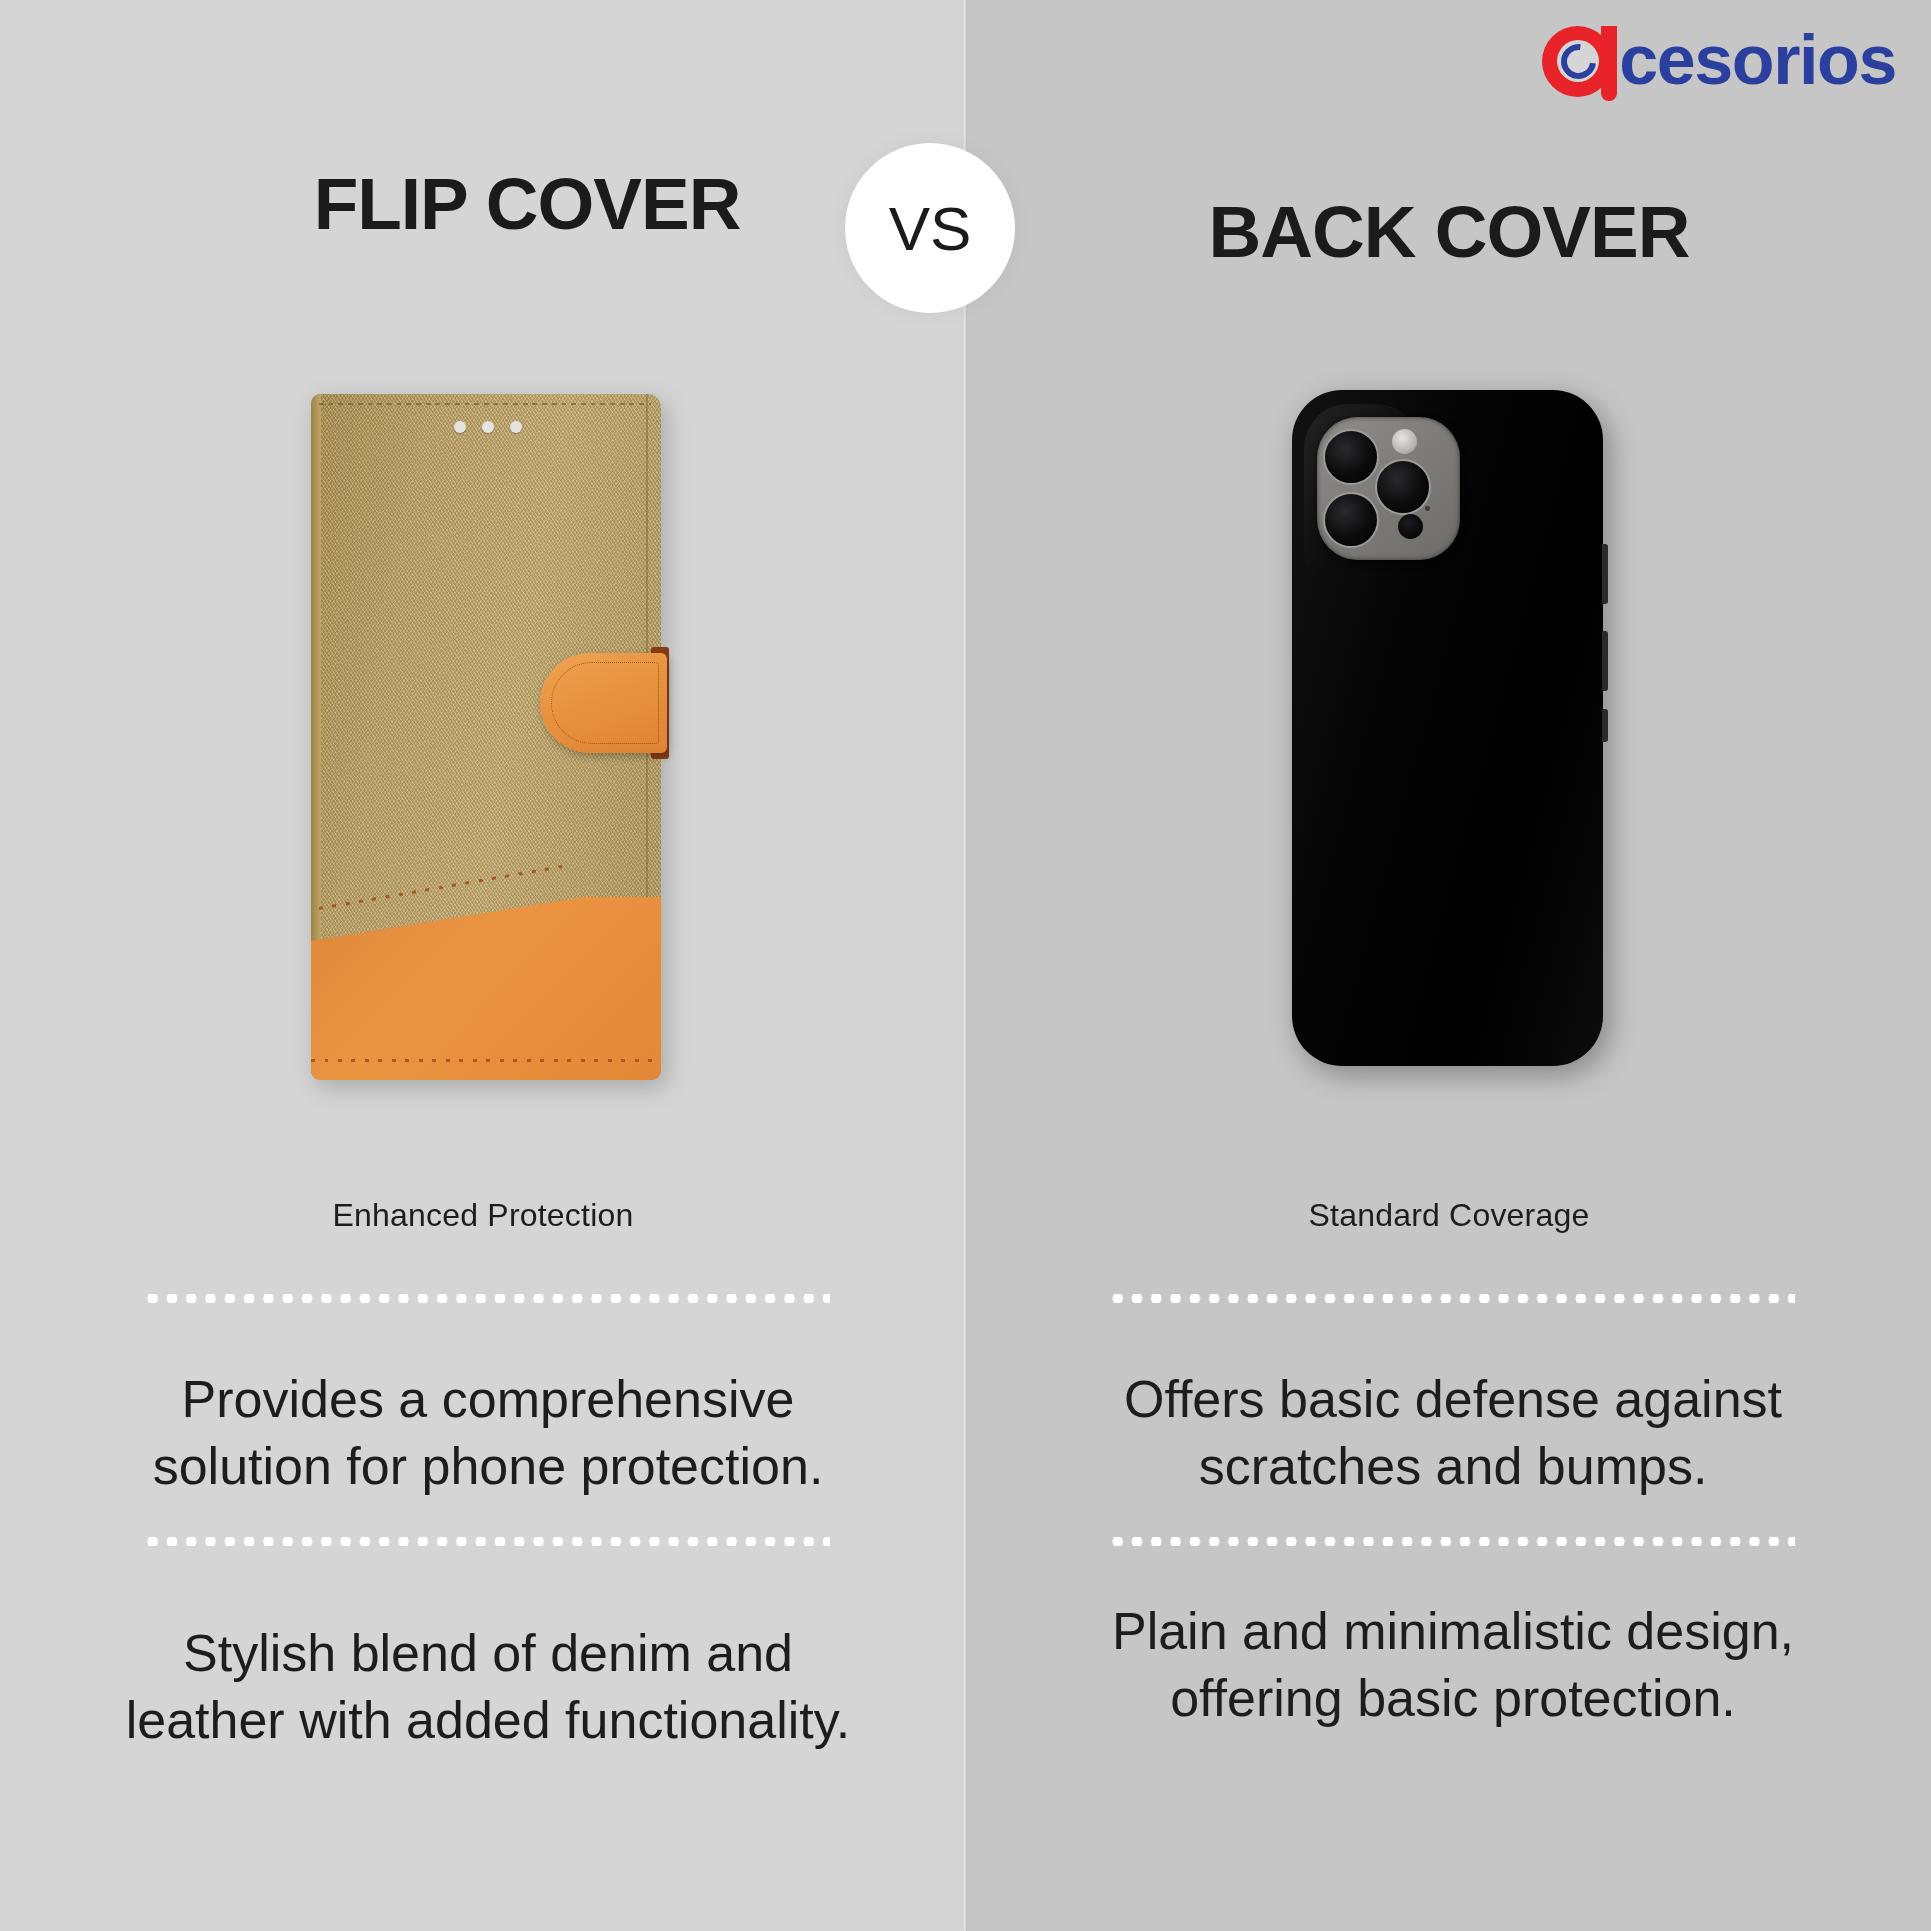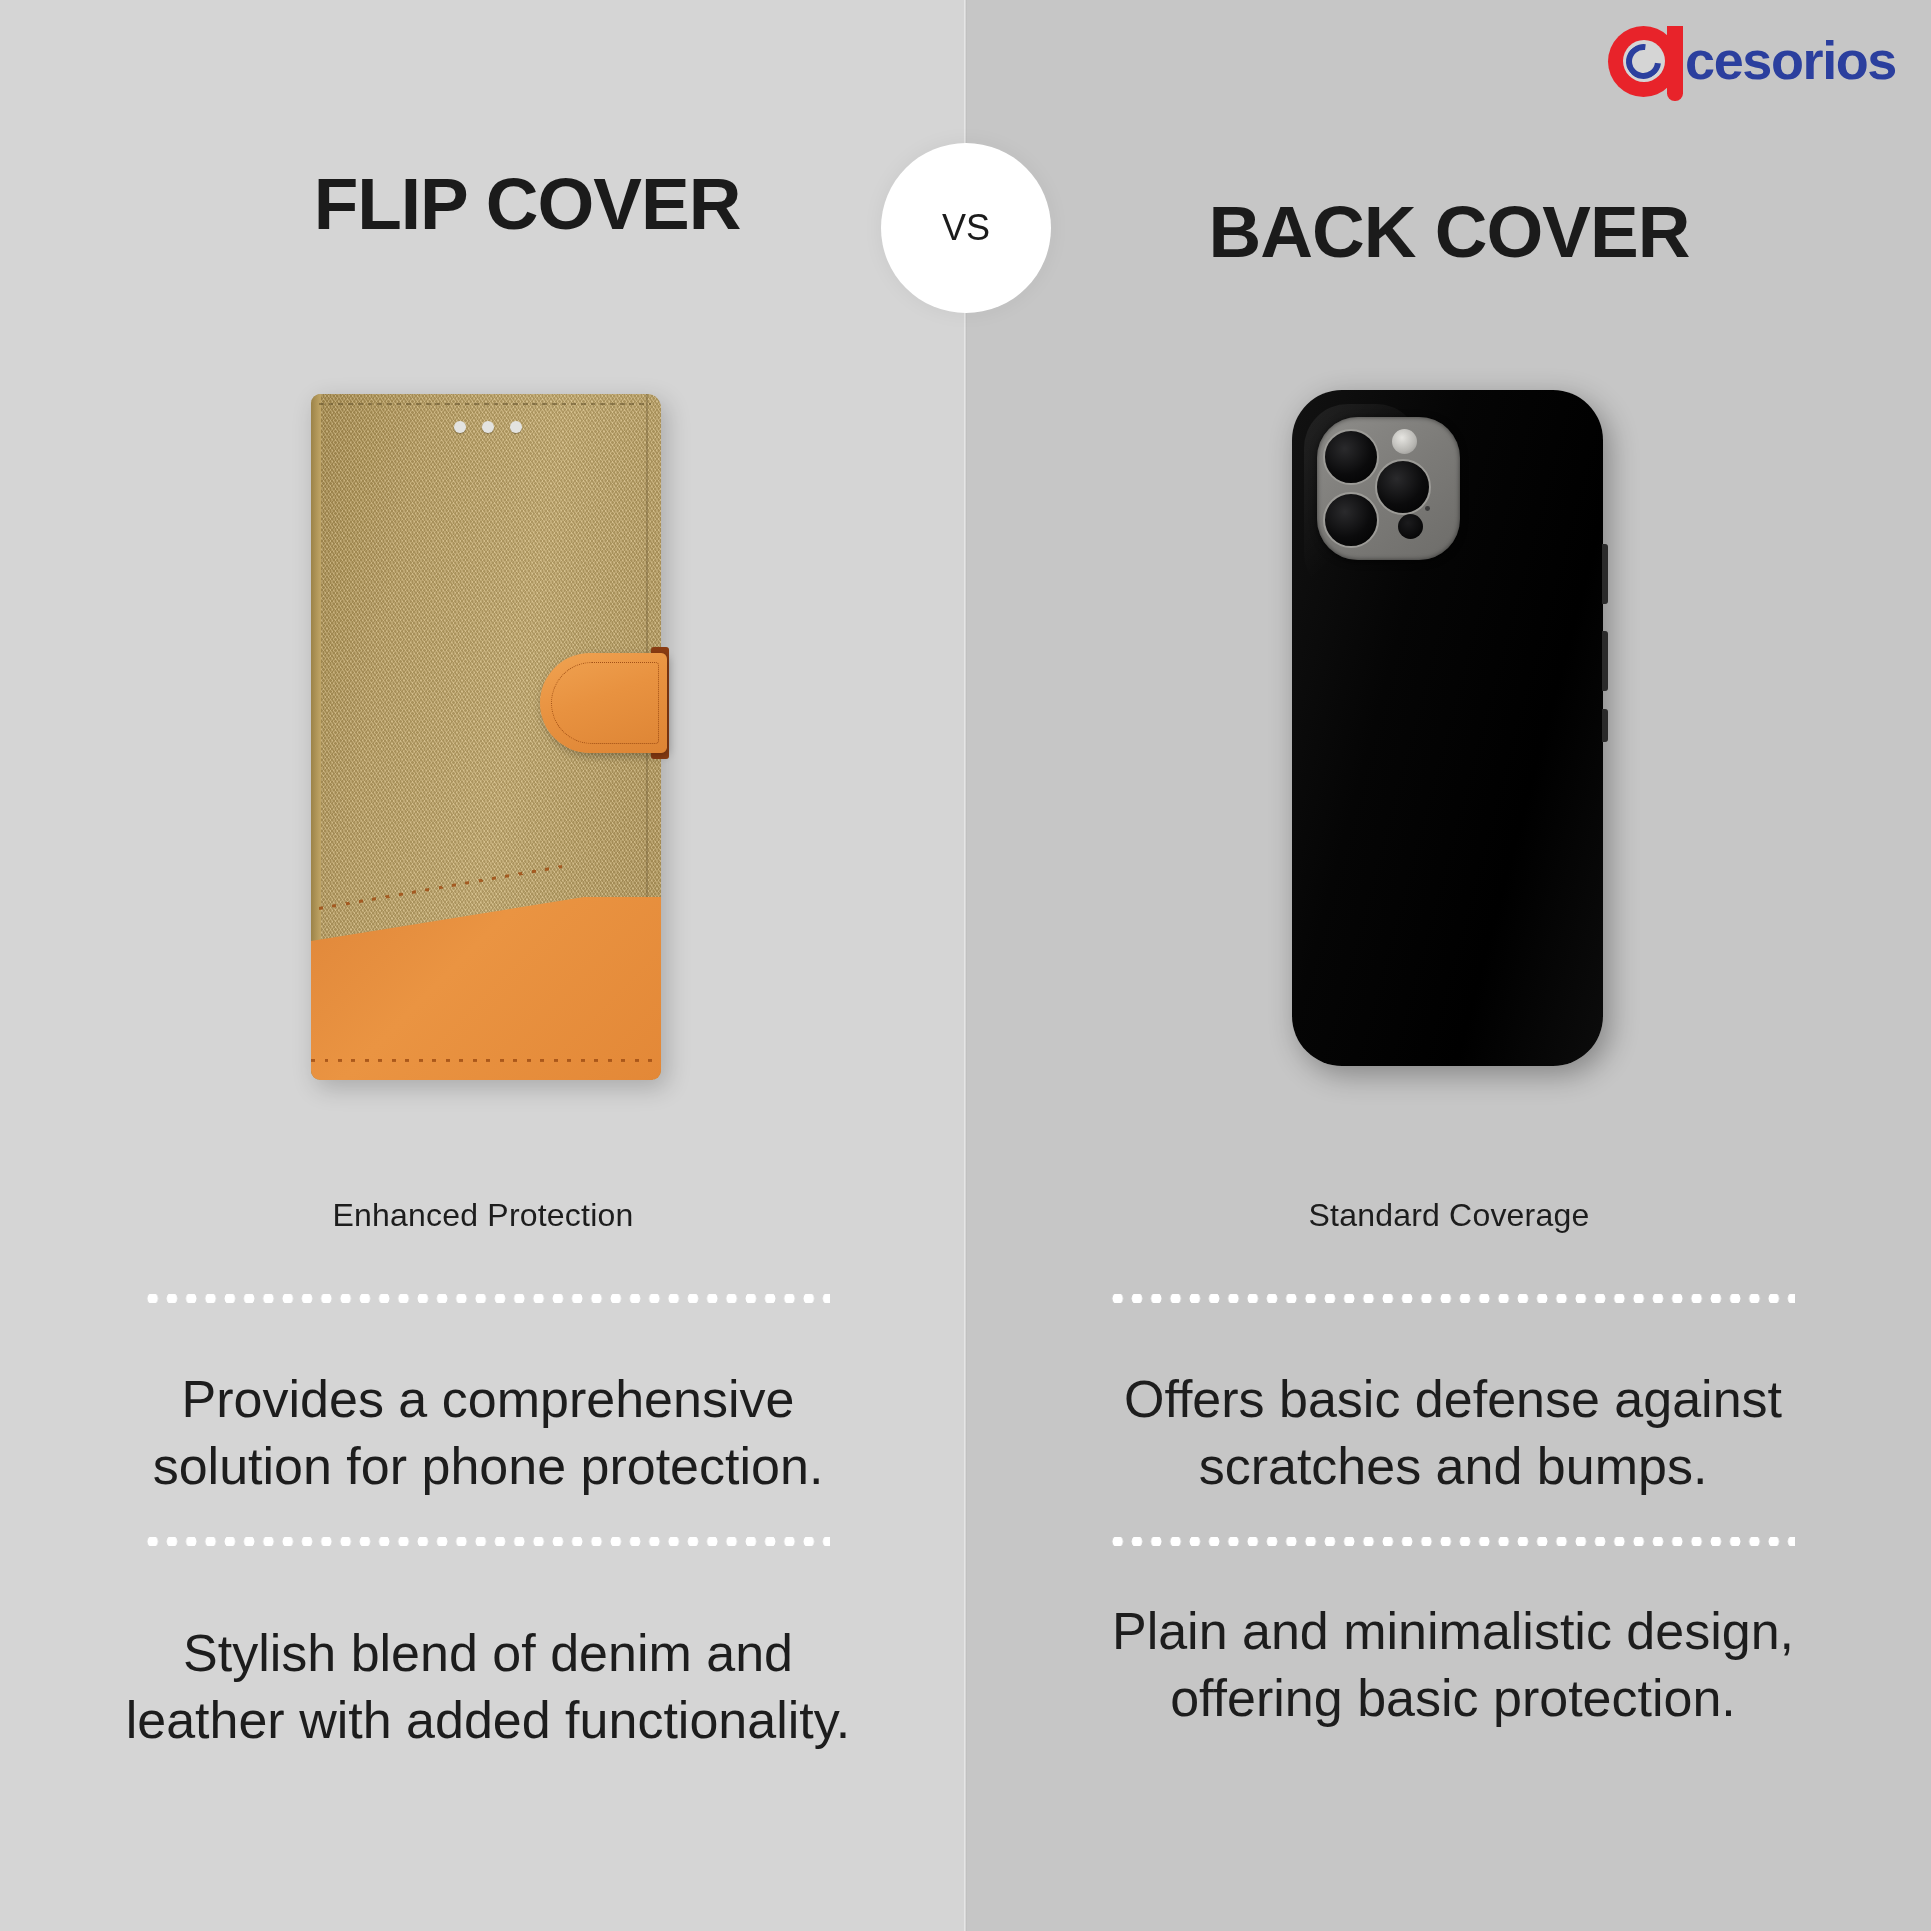--- a/index.html
+++ b/index.html
@@ -69,21 +69,21 @@
     position: absolute;
     left: 18.3px; top: 22px;
     width: 35px; height: 35px;
     border-radius: 50%;
     border: 6.8px solid #2b3f9e;
     border-right-color: transparent;
     box-sizing: border-box;
     transform: rotate(-38deg);
   }
   .logo-text {
-    font-size: 54px;
+    font-size: 70px;
     font-weight: 700;
     color: #2b3f9e;
     letter-spacing: -1.4px;
     margin-left: 1.9px;
     line-height: 1;
   }
 
   
   .heading {
     position: absolute;
@@ -93,28 +93,28 @@
     font-size: 73px;
     font-weight: 700;
     color: #1b1b1b;
     letter-spacing: -1px;
   }
   .heading-left  { left: 0; padding-left: 44px; }
   .heading-right { left: 966px; margin-top: 28px; }
 
   .vs-badge {
     position: absolute;
-    left: 881px; top: 143px;
+    left: 845px; top: 143px;
     width: 170px; height: 170px;
     border-radius: 50%;
     background: #ffffff;
     display: flex;
     align-items: center;
     justify-content: center;
-    font-size: 36px;
+    font-size: 62px;
     font-weight: 400;
     color: #1b1b1b;
     z-index: 5;
     box-shadow: 0 0 21px rgba(0,0,0,0.05);
   }
 
   
   .flip-cover {
     position: absolute;
     left: 311px; top: 394px;

